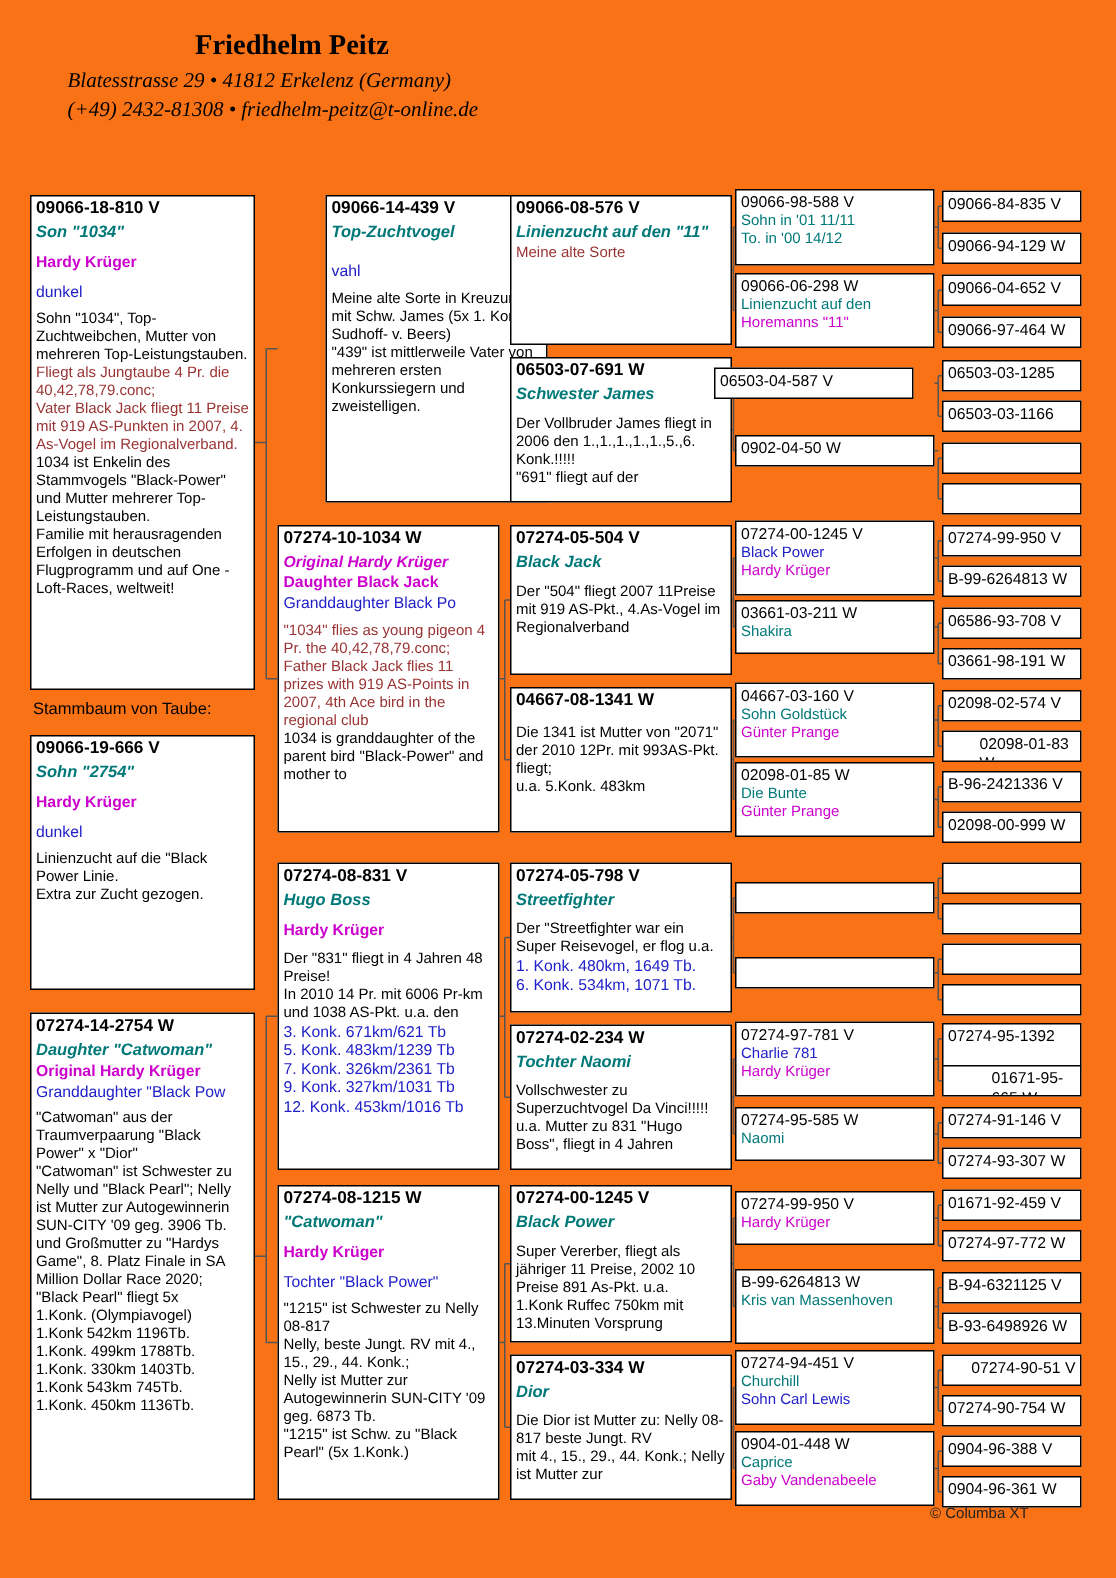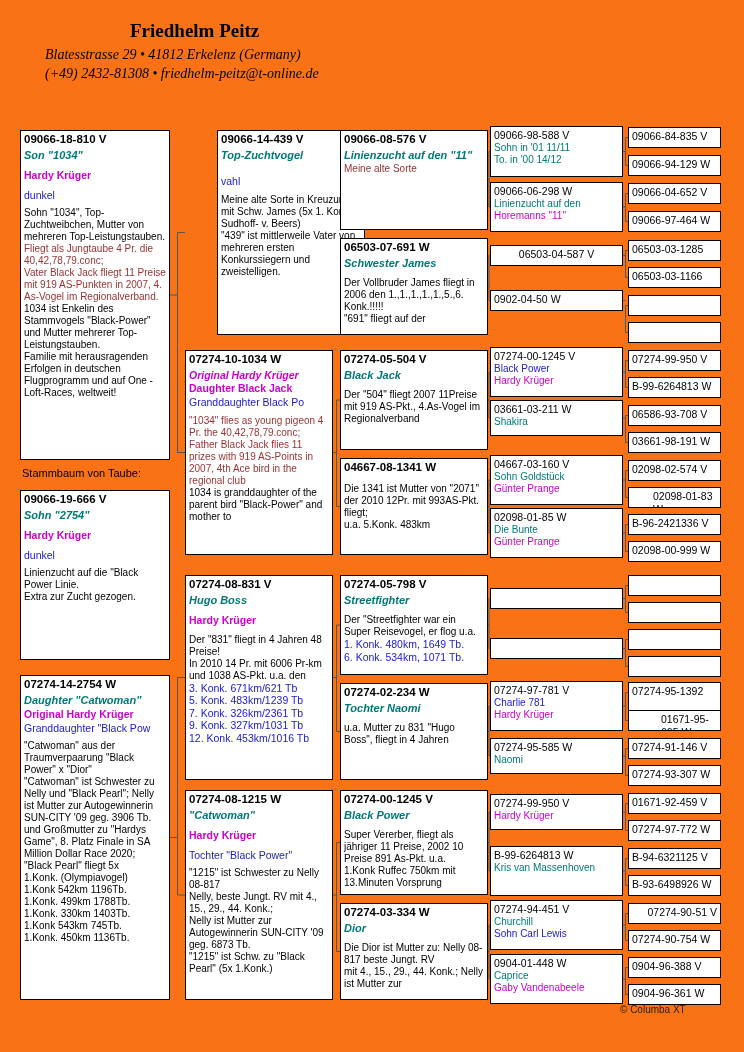--- a/index.html
+++ b/index.html
@@ -193,20 +193,21 @@
         <div class="l-n">Streetfighter</div>
         <div class="l-g"></div>
         <div class="l-k">Der "Streetfighter war ein Super Reisevogel, er flog u.a.</div>
         <div class="l-b">1. Konk. 480km, 1649 Tb.</div>
         <div class="l-b">6. Konk. 534km, 1071 Tb.</div>
       </div>
       <div class="box" style="left: 340px; top: 683px; width: 148px; height: 97px;">
         <div class="l-r">07274-02-234 W</div>
         <div class="l-n">Tochter Naomi</div>
         <div class="l-g"></div>
+        <div class="l-k">Vollschwester zu Superzuchtvogel Da Vinci!!!!!</div>
         <div class="l-k">u.a. Mutter zu 831 "Hugo Boss", fliegt in 4 Jahren</div>
       </div>
       <div class="box" style="left: 340px; top: 790px; width: 148px; height: 105px;">
         <div class="l-r">07274-00-1245 V</div>
         <div class="l-n">Black Power</div>
         <div class="l-g"></div>
         <div class="l-k">Super Vererber, fliegt als jähriger 11 Preise, 2002 10 Preise 891 As-Pkt. u.a.</div>
         <div class="l-k">1.Konk Ruffec 750km mit 13.Minuten Vorsprung</div>
       </div>
       <div class="box" style="left: 340px; top: 903px; width: 148px; height: 97px;">
@@ -219,21 +220,21 @@
       <div class="box" style="left: 490px; top: 126px; width: 133px; height: 51px;">
         <div class="l-rs">09066-98-588 V</div>
         <div class="l-ts">Sohn in '01 11/11</div>
         <div class="l-ts">To. in '00 14/12</div>
       </div>
       <div class="box" style="left: 490px; top: 182px; width: 133px; height: 50px;">
         <div class="l-rs">09066-06-298 W</div>
         <div class="l-ts">Linienzucht auf den</div>
         <div class="l-ms">Horemanns "11"</div>
       </div>
-      <div class="box" style="left: 490px; top: 245px; width: 133px; height: 21px; text-align: center;">
+      <div class="box" style="left: 476px; top: 245px; width: 133px; height: 21px;">
         <div class="l-rs">06503-04-587 V</div>
       </div>
       <div class="box" style="left: 490px; top: 290px; width: 133px; height: 21px;">
         <div class="l-rs">0902-04-50 W</div>
       </div>
       <div class="box" style="left: 490px; top: 347px; width: 133px; height: 50px;">
         <div class="l-rs">07274-00-1245 V</div>
         <div class="l-bs">Black Power</div>
         <div class="l-ms">Hardy Krüger</div>
       </div>

